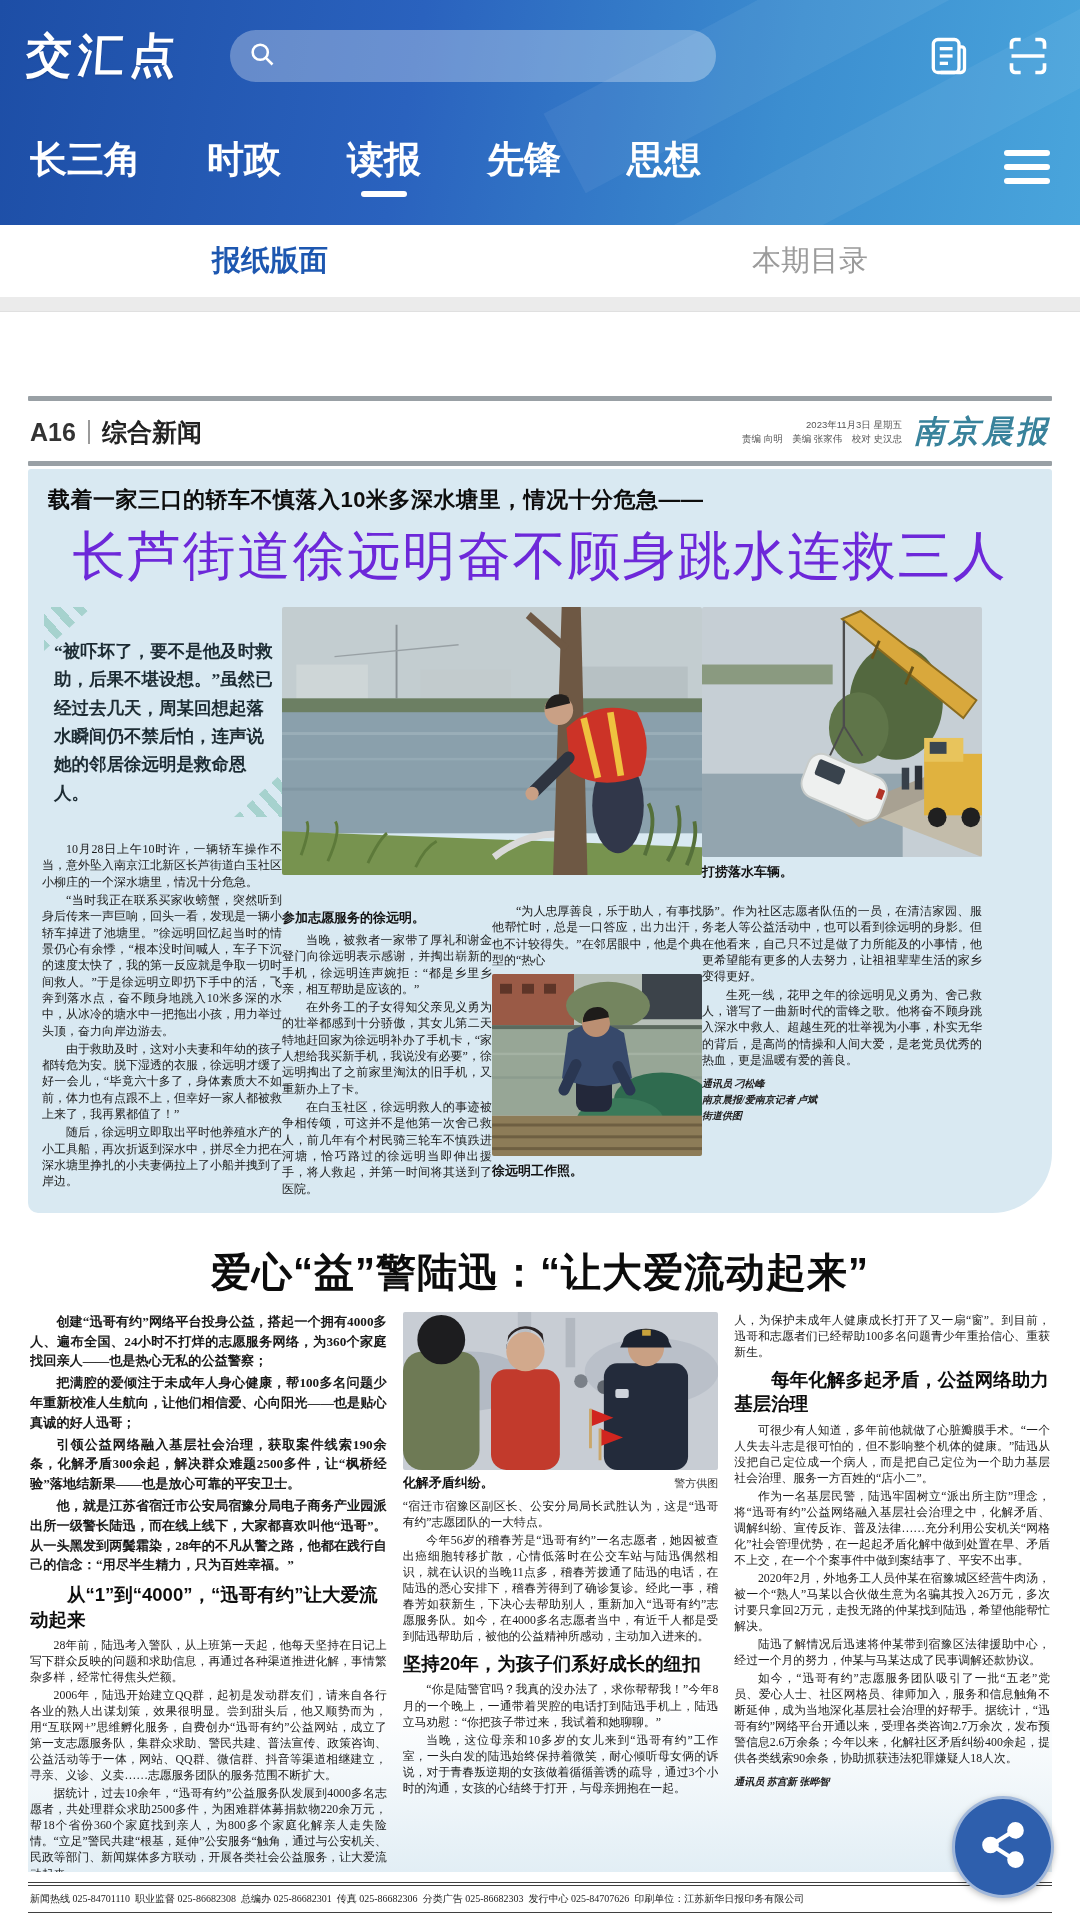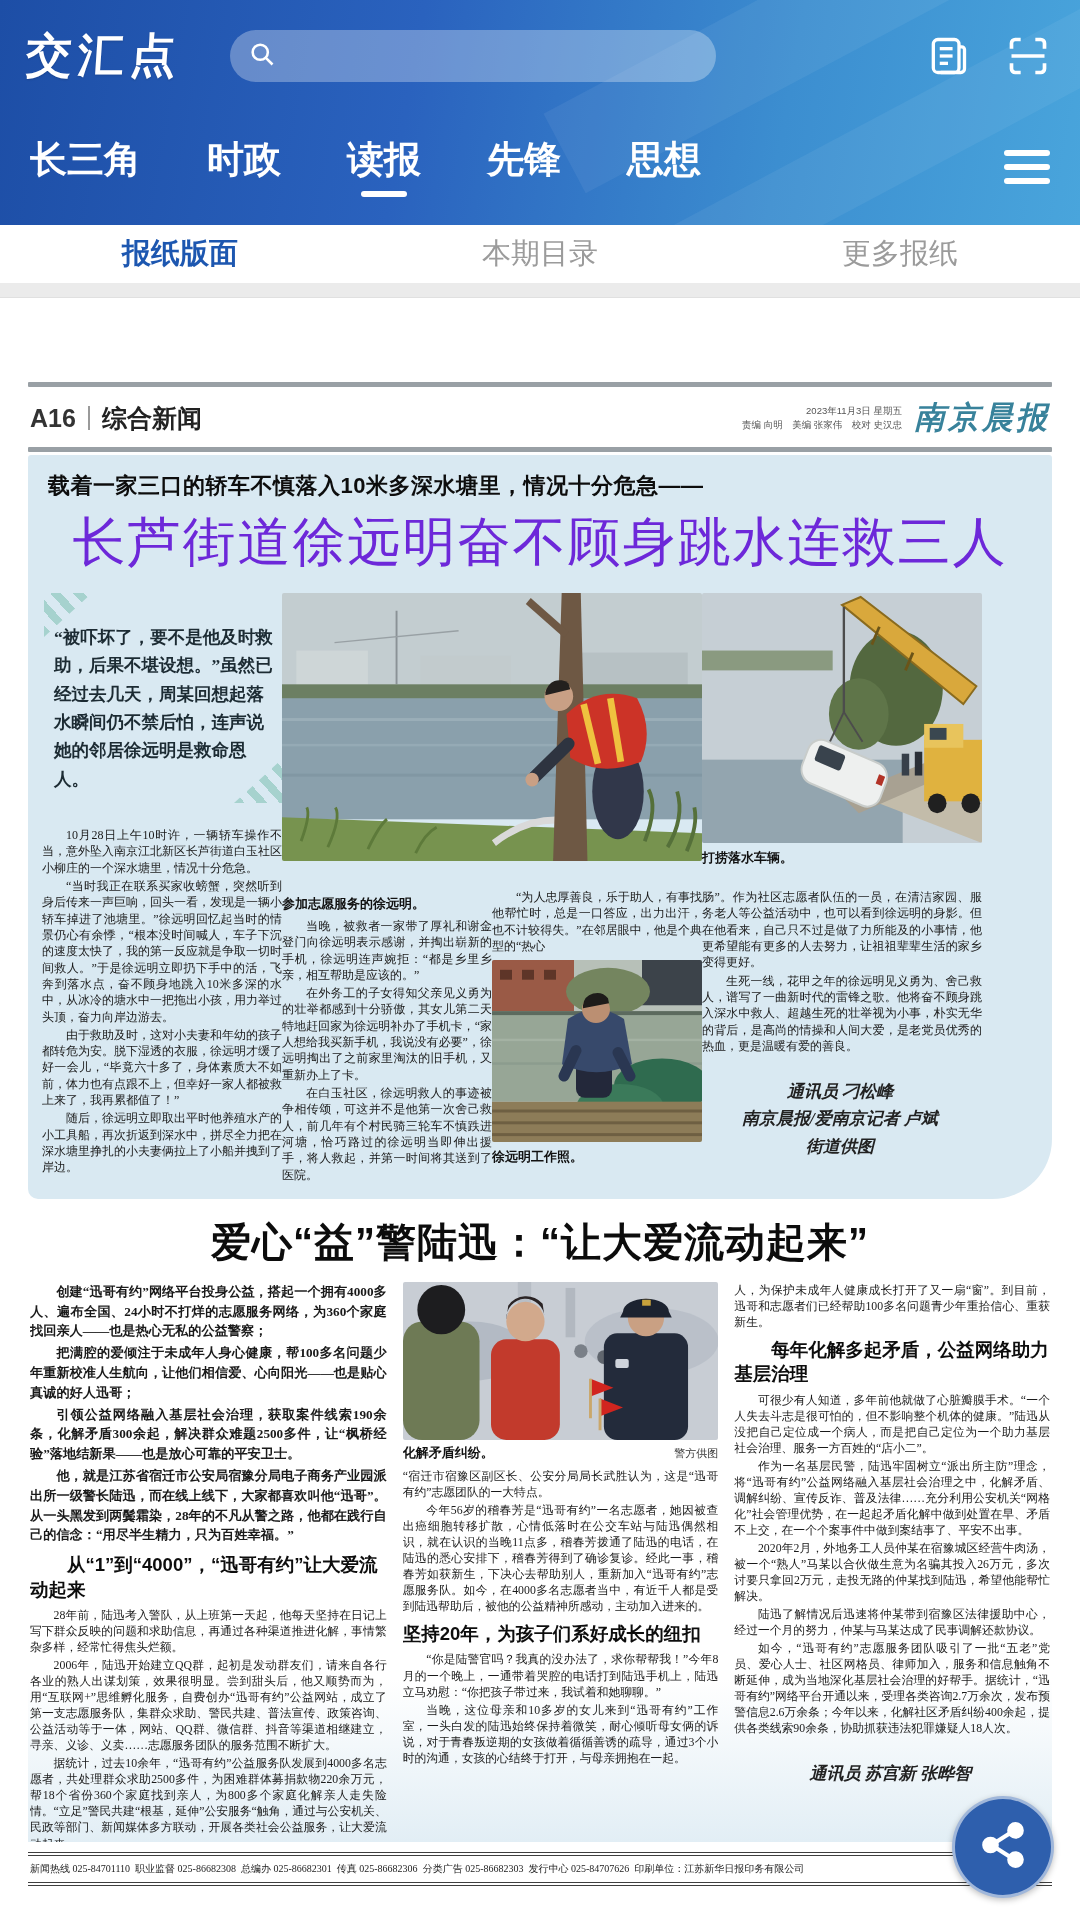--- a/index.html
+++ b/index.html
@@ -31,21 +31,21 @@
   .hdr-icons{display:flex;align-items:center;margin-left:auto;gap:28px;}
   .hdr-icon-btn{width:52px;height:52px;display:flex;align-items:center;justify-content:center;cursor:pointer;}
   
   .nav-row{display:flex;align-items:flex-start;padding:28px 30px 0 30px;position:relative;}
   .nav-item{color:#fff;font-size:37px;font-weight:700;margin-right:66px;text-align:center;line-height:1.1;}
   .nav-item .ul{width:46px;height:6px;border-radius:3px;background:#fff;margin:10px auto 0;}
   .nav-item .ul.hidden{visibility:hidden;}
   .nav-menu{margin-left:auto;display:flex;flex-direction:column;gap:8px;padding-top:10px;cursor:pointer;}
   .nav-menu span{display:block;width:46px;height:6px;border-radius:3px;background:#fff;}
   
-  .subtabs{height:58px;background:#fff;display:flex;align-items:center;}
+  .subtabs{height:72px;background:#fff;display:flex;align-items:center;}
   .subtab{flex:1;text-align:center;font-size:29px;color:#9b9b9b;cursor:pointer;}
   .subtab.active{color:#1d57b0;font-weight:800;}
   .gray-band{height:14px;background:#ebebeb;border-bottom:1px solid #e0e0e0;}
   
   .paper{padding:0 28px;position:relative;margin-top:84px;}
   .paper-rule{height:5px;background:#99a0a5;border-radius:1px;}
   .paper-head{display:flex;align-items:center;margin:10px 2px 8px 2px;}
   .page-no{font-size:25px;font-weight:800;color:#333;}
   .head-div{width:2px;height:24px;background:#9a9a9a;margin:0 12px;}
   .section-name{font-size:25px;font-weight:800;color:#222;}
@@ -74,25 +74,25 @@
     background:repeating-linear-gradient(48deg,#a6d2ce 0 8px,rgba(0,0,0,0) 8px 17px);
     clip-path:polygon(100% 100%,100% 0,0 100%);}
   .news-col{font-family:"Liberation Serif","DejaVu Serif",serif;font-size:12px;line-height:1.36;color:#1a1a1a;}
   .news-col p{margin:0 0 2px 0;text-indent:2em;text-align:justify;}
   .news-col p.no-indent{text-indent:0;}
   .c1-cont{margin-top:24px;}
   figure{margin:0;}
   .photo-frame svg{display:block;width:100%;border-radius:2px;}
   .caption{font-family:"Liberation Serif","DejaVu Serif",serif;font-size:13px;font-weight:700;
     color:#111;margin:7px 0 5px 0;line-height:1.3;}
-  .credits{margin-top:24px;text-align:center;font-style:italic;font-weight:700;
-    font-family:"Liberation Serif","DejaVu Serif",serif;font-size:17px;color:#222;line-height:1.6;padding-right:4px;}
+  .credits{margin-top:8px;text-align:left;font-style:italic;font-weight:700;
+    font-family:"Liberation Serif","DejaVu Serif",serif;font-size:10px;color:#222;line-height:1.6;padding-right:4px;}
   
   .a2{margin-top:6px;background:linear-gradient(to bottom,#ffffff 0%,#ffffff 74%,#e2eef5 100%);}
-  .headline2{font-size:40px;font-weight:900;text-align:center;letter-spacing:1px;color:#0c0c0c;margin:16px 0 12px;}
+  .headline2{font-size:40px;font-weight:900;text-align:center;letter-spacing:1px;color:#0c0c0c;margin:32px 0 12px;}
   .a2-grid{display:grid;grid-template-columns:1.13fr 1fr 1fr;gap:10px 16px;height:560px;overflow:hidden;padding:0 2px;}
   .a2-col{overflow:hidden;font-family:"Liberation Serif","DejaVu Serif",serif;font-size:11.8px;line-height:1.36;color:#1a1a1a;}
   .a2-col p{margin:0 0 2px 0;text-indent:2em;text-align:justify;}
   .a2-col p.no-indent{text-indent:0;}
   .a2-intro p{font-size:13.2px;font-weight:600;line-height:1.5;}
   .subhead{font-family:"Liberation Sans","DejaVu Sans",sans-serif;font-weight:800;font-size:18.5px;
     line-height:1.32;color:#0d0d0d;margin:8px 0 5px;text-align:left;}
   .subhead.indent{text-indent:2em;}
   .photo-caption-row{display:flex;align-items:baseline;justify-content:space-between;margin:5px 0 6px;}
   .photo-credit{font-size:11px;color:#333;font-family:"Liberation Serif",serif;}
@@ -163,21 +163,20 @@
       <span></span>
         <span></span>
         <span></span>
     </div>
   </div>
 </div>
 
 <div class="subtabs">
   <div class="subtab active">报纸版面</div>
   <div class="subtab">本期目录</div>
-  <div class="subtab">更多报纸</div>
 </div>
 <div class="gray-band"></div>
 
 <div class="paper">
   <div class="paper-rule"></div>
   <div class="paper-head">
     <span class="page-no">A16</span>
     <span class="head-div"></span>
     <span class="section-name">综合新闻</span>
     <span class="pub-meta">

